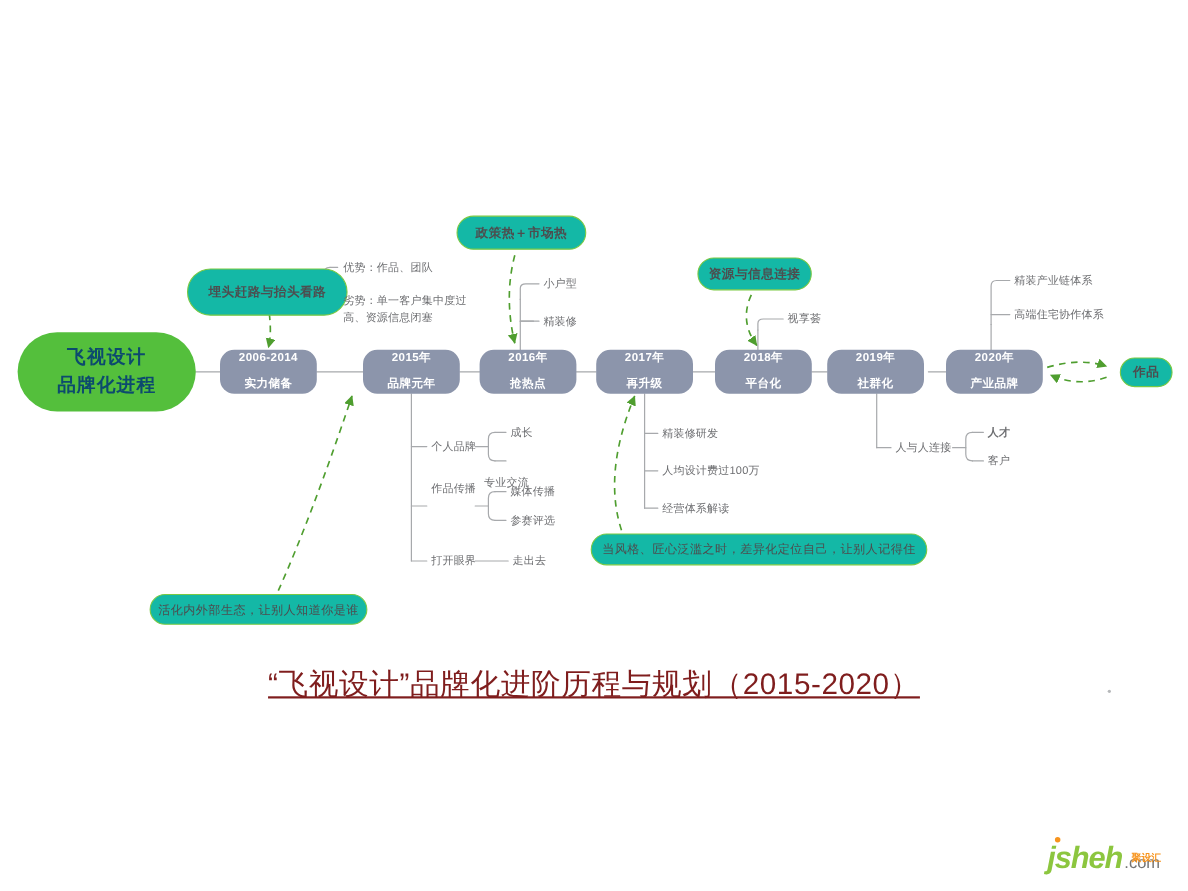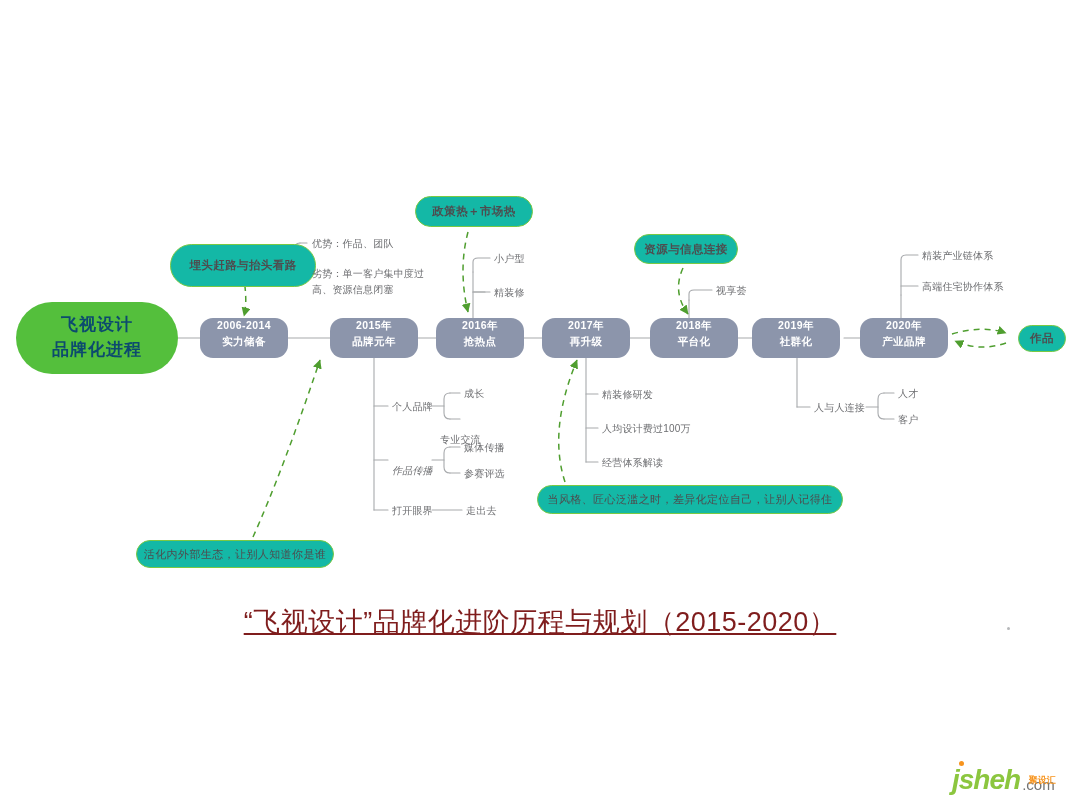--- a/index.html
+++ b/index.html
@@ -55,21 +55,21 @@
   .pill {
     position: absolute;
     width: 88px;
     height: 40px;
     background: #8c95ab;
     border-radius: 13px;
     color: #ffffff;
     display: flex;
     flex-direction: column;
     align-items: center;
-    justify-content: flex-start;
+    justify-content: space-between;
     font-size: 10.5px;
     line-height: 1.5;
     font-weight: bold;
     letter-spacing: .4px;
   }
   .pill .l1 { display: block; }
   .pill .l2 { display: block; }
 
   
   .bubble {
@@ -292,33 +292,33 @@
 
   <div class="leaf" style="left:716px; top:283px;">视享荟</div>
 
   <div class="leaf" style="left:922px; top:248px;">精装产业链体系</div>
   <div class="leaf" style="left:922px; top:279px;">高端住宅协作体系</div>
 
   <div class="leaf" style="left:392px; top:399px;">个人品牌</div>
   <div class="leaf" style="left:464px; top:386px;">成长</div>
   <div class="leaf" style="left:440px; top:412px;margin-top:20px;">专业交流</div>
 
-  <div class="leaf" style="left:392px; top:463px;font-style:italic;">作品传播</div>
+  <div class="leaf" style="left:392px; top:437px;">作品传播</div>
   <div class="leaf" style="left:464px; top:440px;">媒体传播</div>
   <div class="leaf" style="left:464px; top:466px;">参赛评选</div>
 
   <div class="leaf" style="left:392px; top:503px;">打开眼界</div>
   <div class="leaf" style="left:466px; top:503px;">走出去</div>
 
   <div class="leaf" style="left:602px; top:387px;">精装修研发</div>
   <div class="leaf" style="left:602px; top:421px;">人均设计费过100万</div>
   <div class="leaf" style="left:602px; top:455px;">经营体系解读</div>
 
   <div class="leaf" style="left:814px; top:400px;">人与人连接</div>
-  <div class="leaf" style="left:898px; top:386px;">人才</div>
+  <div class="leaf" style="left:898px; top:386px;font-weight:bold;">人才</div>
   <div class="leaf" style="left:898px; top:412px;">客户</div>
 
   <div class="caption">“飞视设计”品牌化进阶历程与规划（2015-2020）</div>
 
   <div class="tiny-mark"></div>
 
   <div class="logo">
     <div class="logo-wrap">
       <span class="dot"></span>
       <span class="word jsh">jsheh</span>

